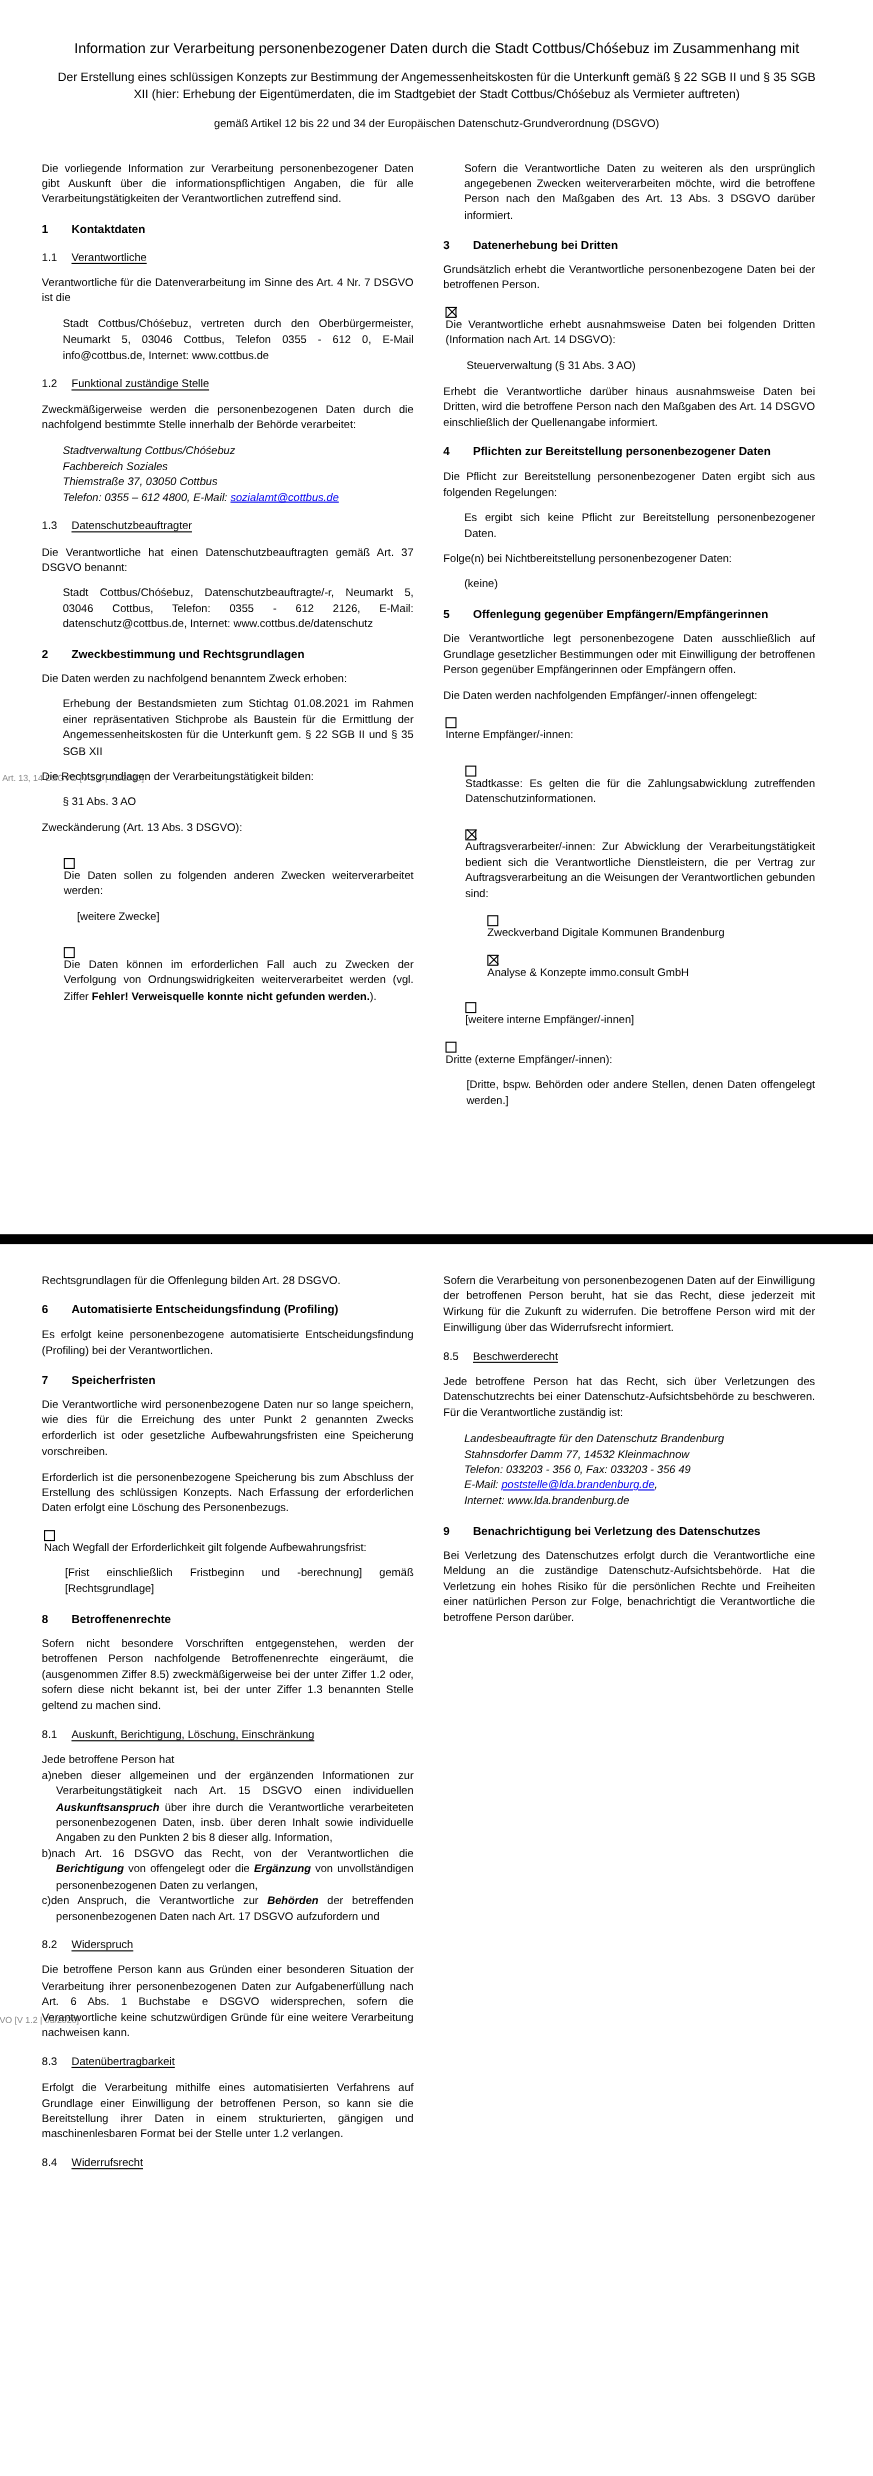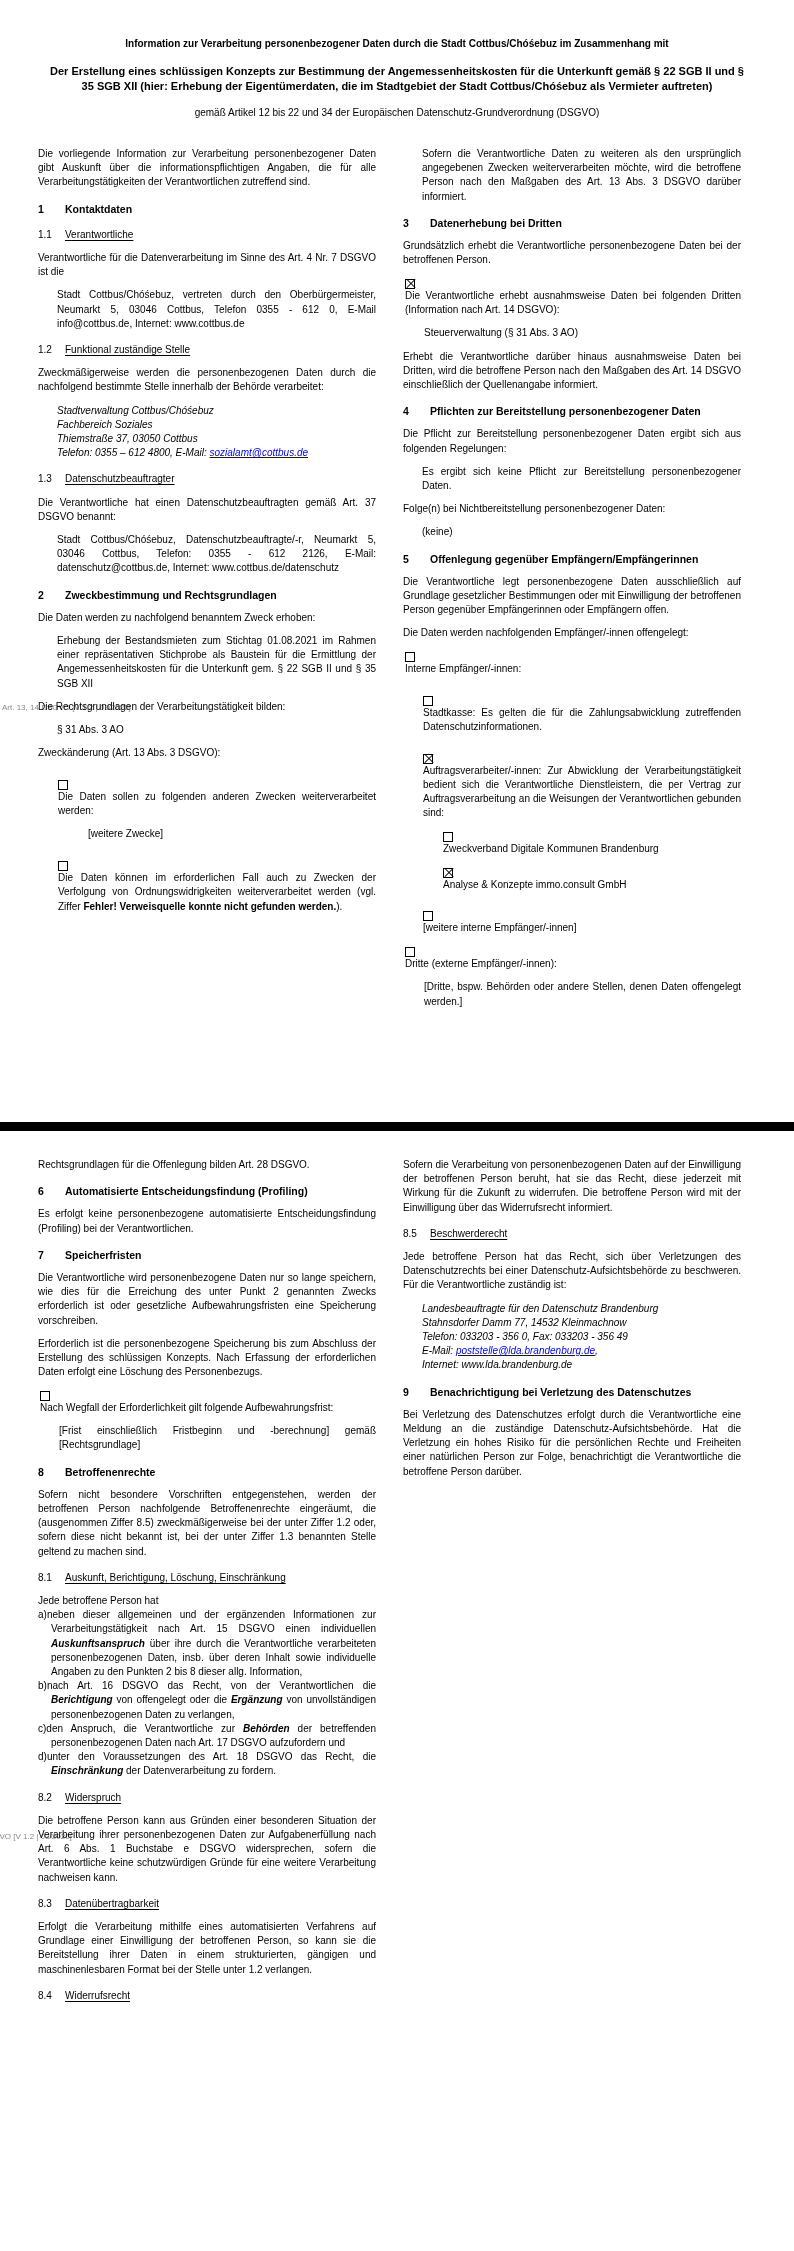--- a/index.html
+++ b/index.html
@@ -12,32 +12,32 @@
     color:#000;
     font-size:10px;
     line-height:14.2px;
   }
   .page{position:relative;}
   .page1{height:1122px;}
   .separator{height:9px;background:#000;}
   .page2{height:1120px;}
 
   .titleblock{padding-top:36px;text-align:center;}
-  .t1{font-size:10px;font-weight:bold;line-height:15px;padding:0 30px;margin-bottom:13px;}
-  .t2{font-size:11px;font-weight:bold;line-height:15px;padding:0 46px;margin-bottom:12px;}
+  .t1{font-size:13px;font-weight:normal;line-height:15px;padding:0 30px;margin-bottom:13px;}
+  .t2{font-size:11px;font-weight:normal;line-height:15px;padding:0 46px;margin-bottom:12px;}
   .t3{font-size:10px;line-height:14px;padding:0 40px;}
 
   .columns{display:flex;padding-left:38px;gap:27px;margin-top:27px;}
   .col{width:338px;flex:none;}
 
   p{margin:0 0 9px 0;}
   .just{text-align:justify;hyphens:auto;-webkit-hyphens:auto;}
   .ind{margin-left:19px;}
   .sub0{margin-left:21px;}
-  .sub1{margin-left:50px;}
+  .sub1{margin-left:32px;}
 
   .h1{display:flex;font-weight:bold;font-size:10.5px;margin:12px 0 9px 0;}
   .h1 .hn{width:27px;flex:none;}
   .h2{margin:12px 0 9px 0;}
   .h2 .hn{display:inline-block;width:27px;}
   .h2 .ht{text-decoration:underline;text-underline-offset:2px;}
 
   .addr{margin:0 0 9px 19px;font-style:italic;}
   .addr div{line-height:14.2px;}
 
@@ -237,21 +237,20 @@
         </div>
         <p class="just">Sofern nicht besondere Vorschriften entgegenstehen, werden der betroffenen Person nachfolgende Betroffenenrechte eingeräumt, die (ausgenommen Ziffer 8.5) zweckmäßigerweise bei der unter Ziffer 1.2 oder, sofern diese nicht bekannt ist, bei der unter Ziffer 1.3 benannten Stelle geltend zu machen sind.</p>
 
         <div class="h2">
           <span class="hn">8.1</span><span class="ht">Auskunft, Berichtigung, Löschung, Einschränkung</span>
         </div>
         <p style="margin-bottom:0;">Jede betroffene Person hat</p>
         <p class="li"><span>a)</span><span>neben dieser allgemeinen und der ergänzenden Informationen zur Verarbeitungstätigkeit nach Art. 15 DSGVO einen individuellen </span><span class="bi">Auskunftsanspruch</span><span> über ihre durch die Verantwortliche verarbeiteten personenbezogenen Daten, insb. über deren Inhalt sowie individuelle Angaben zu den Punkten 2 bis 8 dieser allg. Information,</span></p>
         <p class="li"><span>b)</span><span>nach Art. 16 DSGVO das Recht, von der Verantwortlichen die </span><span class="bi">Berichtigung</span><span> von offengelegt oder die </span><span class="bi">Ergänzung</span><span> von unvollständigen personenbezogenen Daten zu verlangen,</span></p>
         <p class="li"><span>c)</span><span>den Anspruch, die Verantwortliche zur </span><span class="bi">Behörden</span><span> der betreffenden personenbezogenen Daten nach Art. 17 DSGVO aufzufordern und</span></p>
-        <p class="li" style="margin-bottom:9px;"><span>d)</span><span>unter den Voraussetzungen des Art. 18 DSGVO das Recht, die </span><span class="bi">Einschränkung</span><span> der Datenverarbeitung zu fordern.</span></p>
 
         <div class="h2">
           <span class="hn">8.2</span><span class="ht">Widerspruch</span>
         </div>
         <p class="just">Die betroffene Person kann aus Gründen einer besonderen Situation der Verarbeitung ihrer personenbezogenen Daten zur Aufgabenerfüllung nach Art. 6 Abs. 1 Buchstabe e DSGVO widersprechen, sofern die Verantwortliche keine schutzwürdigen Gründe für eine weitere Verarbeitung nachweisen kann.</p>
 
         <div class="h2">
           <span class="hn">8.3</span><span class="ht">Datenübertragbarkeit</span>
         </div>
         <p class="just">Erfolgt die Verarbeitung mithilfe eines automatisierten Verfahrens auf Grundlage einer Einwilligung der betroffenen Person, so kann sie die Bereitstellung ihrer Daten in einem strukturierten, gängigen und maschinenlesbaren Format bei der Stelle unter 1.2 verlangen.</p>

